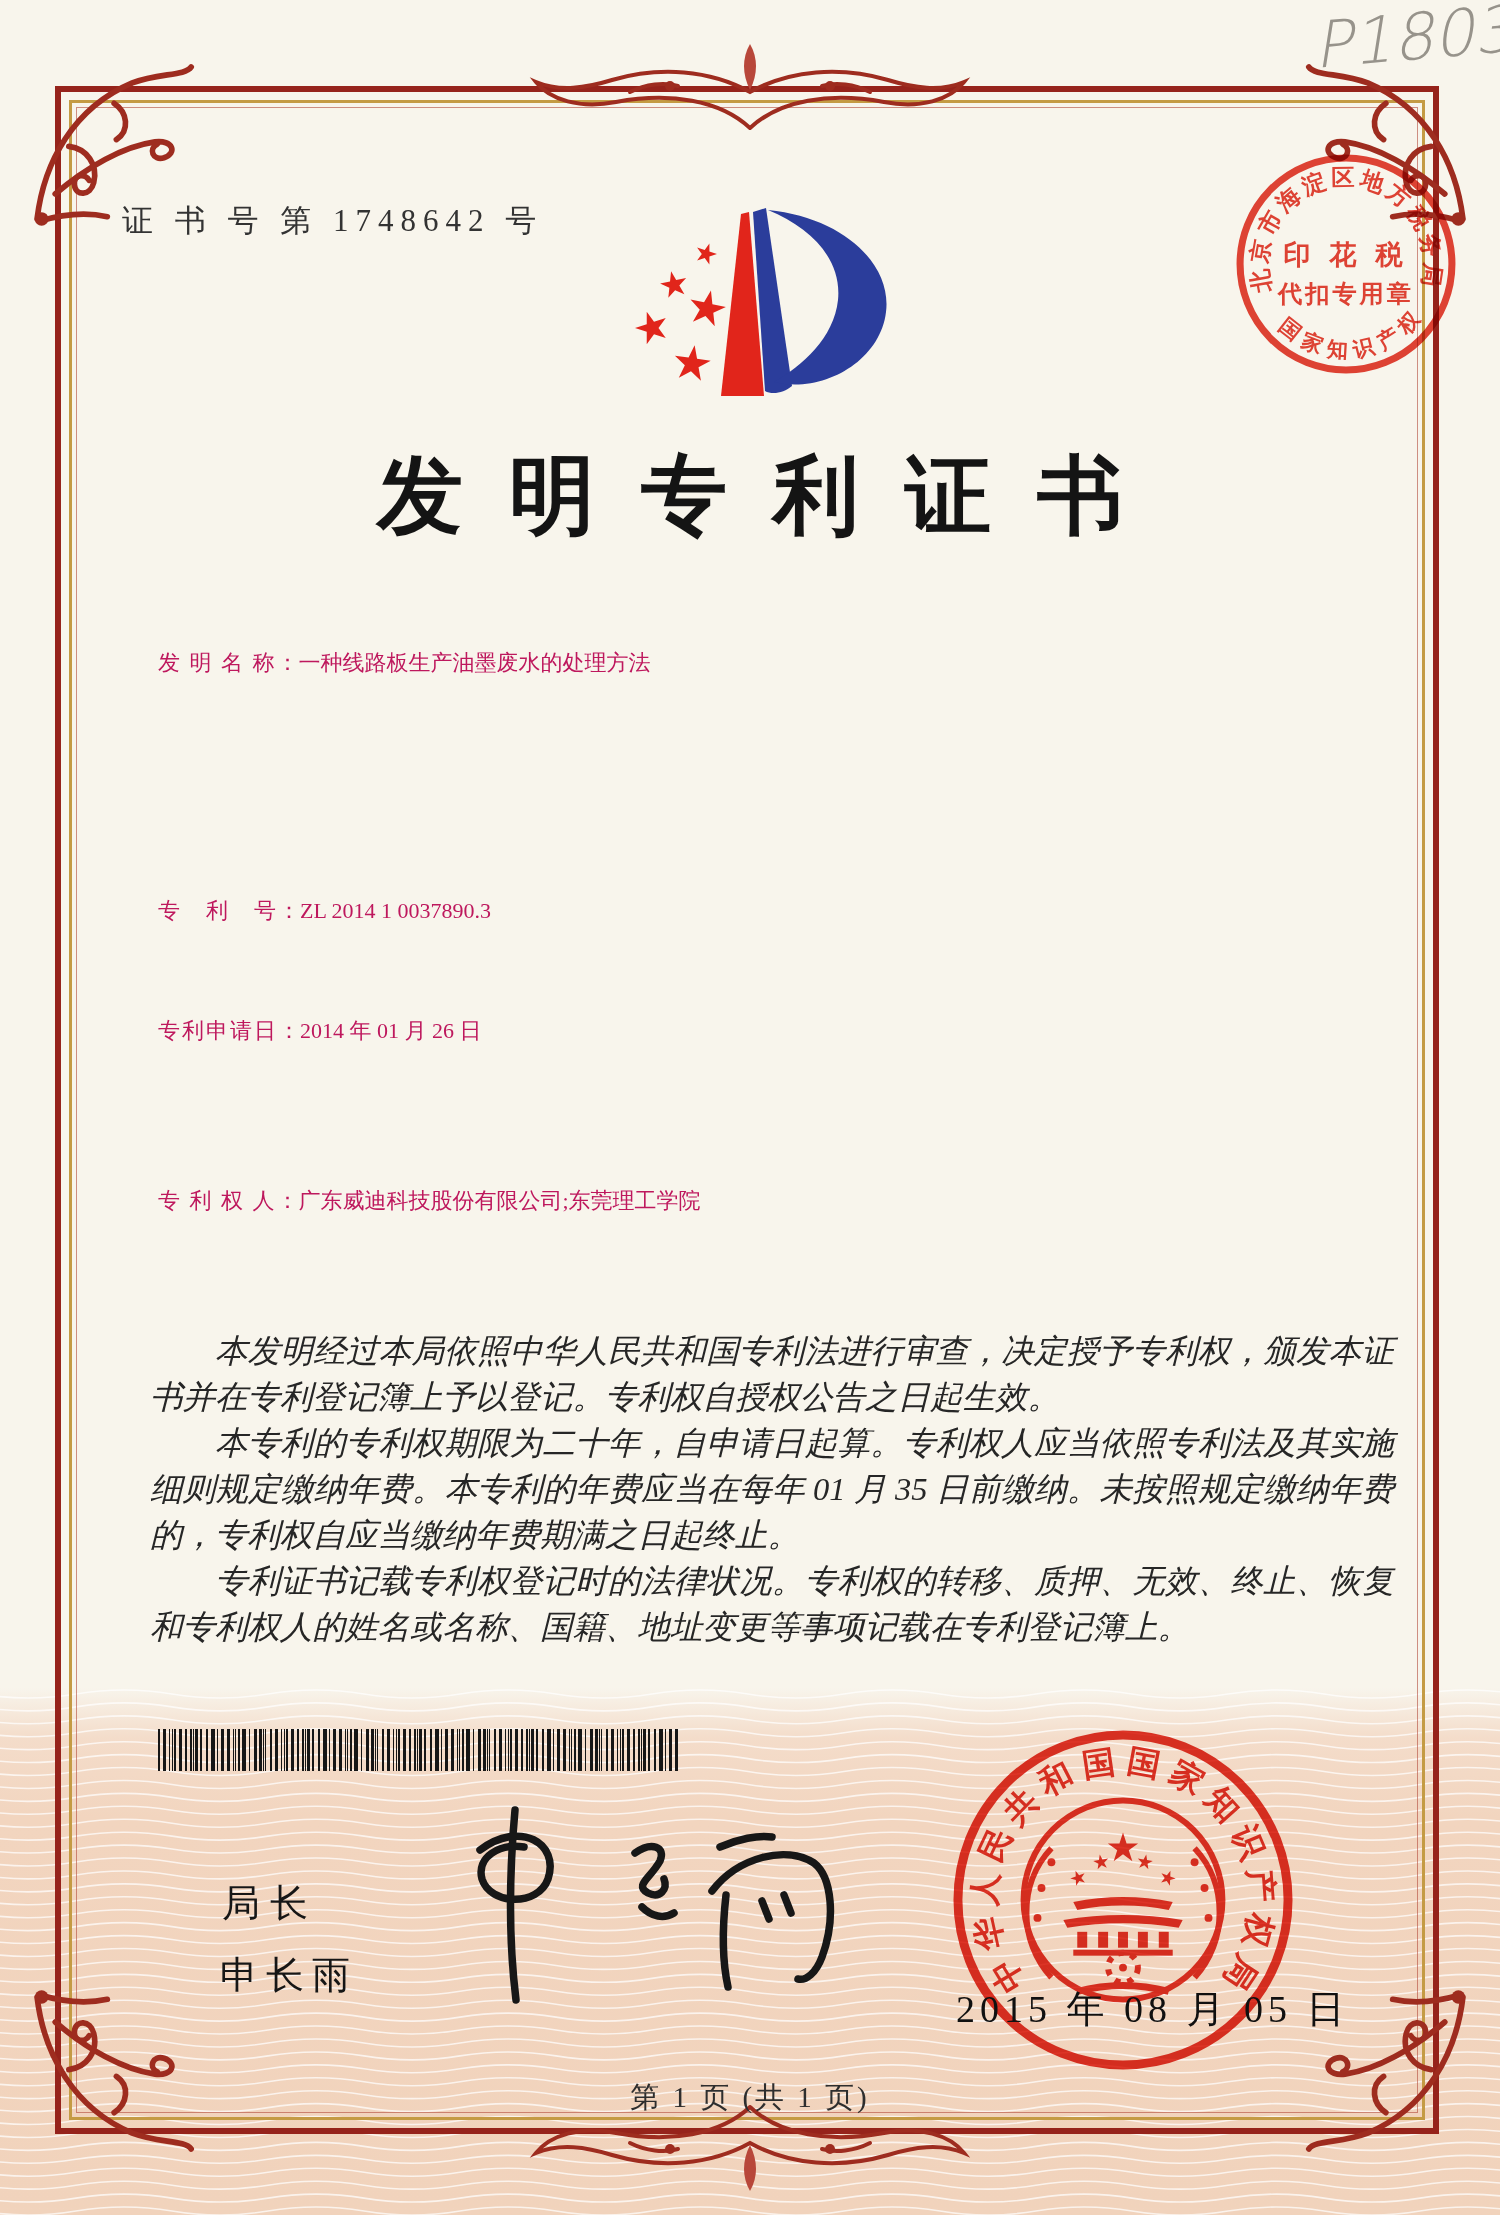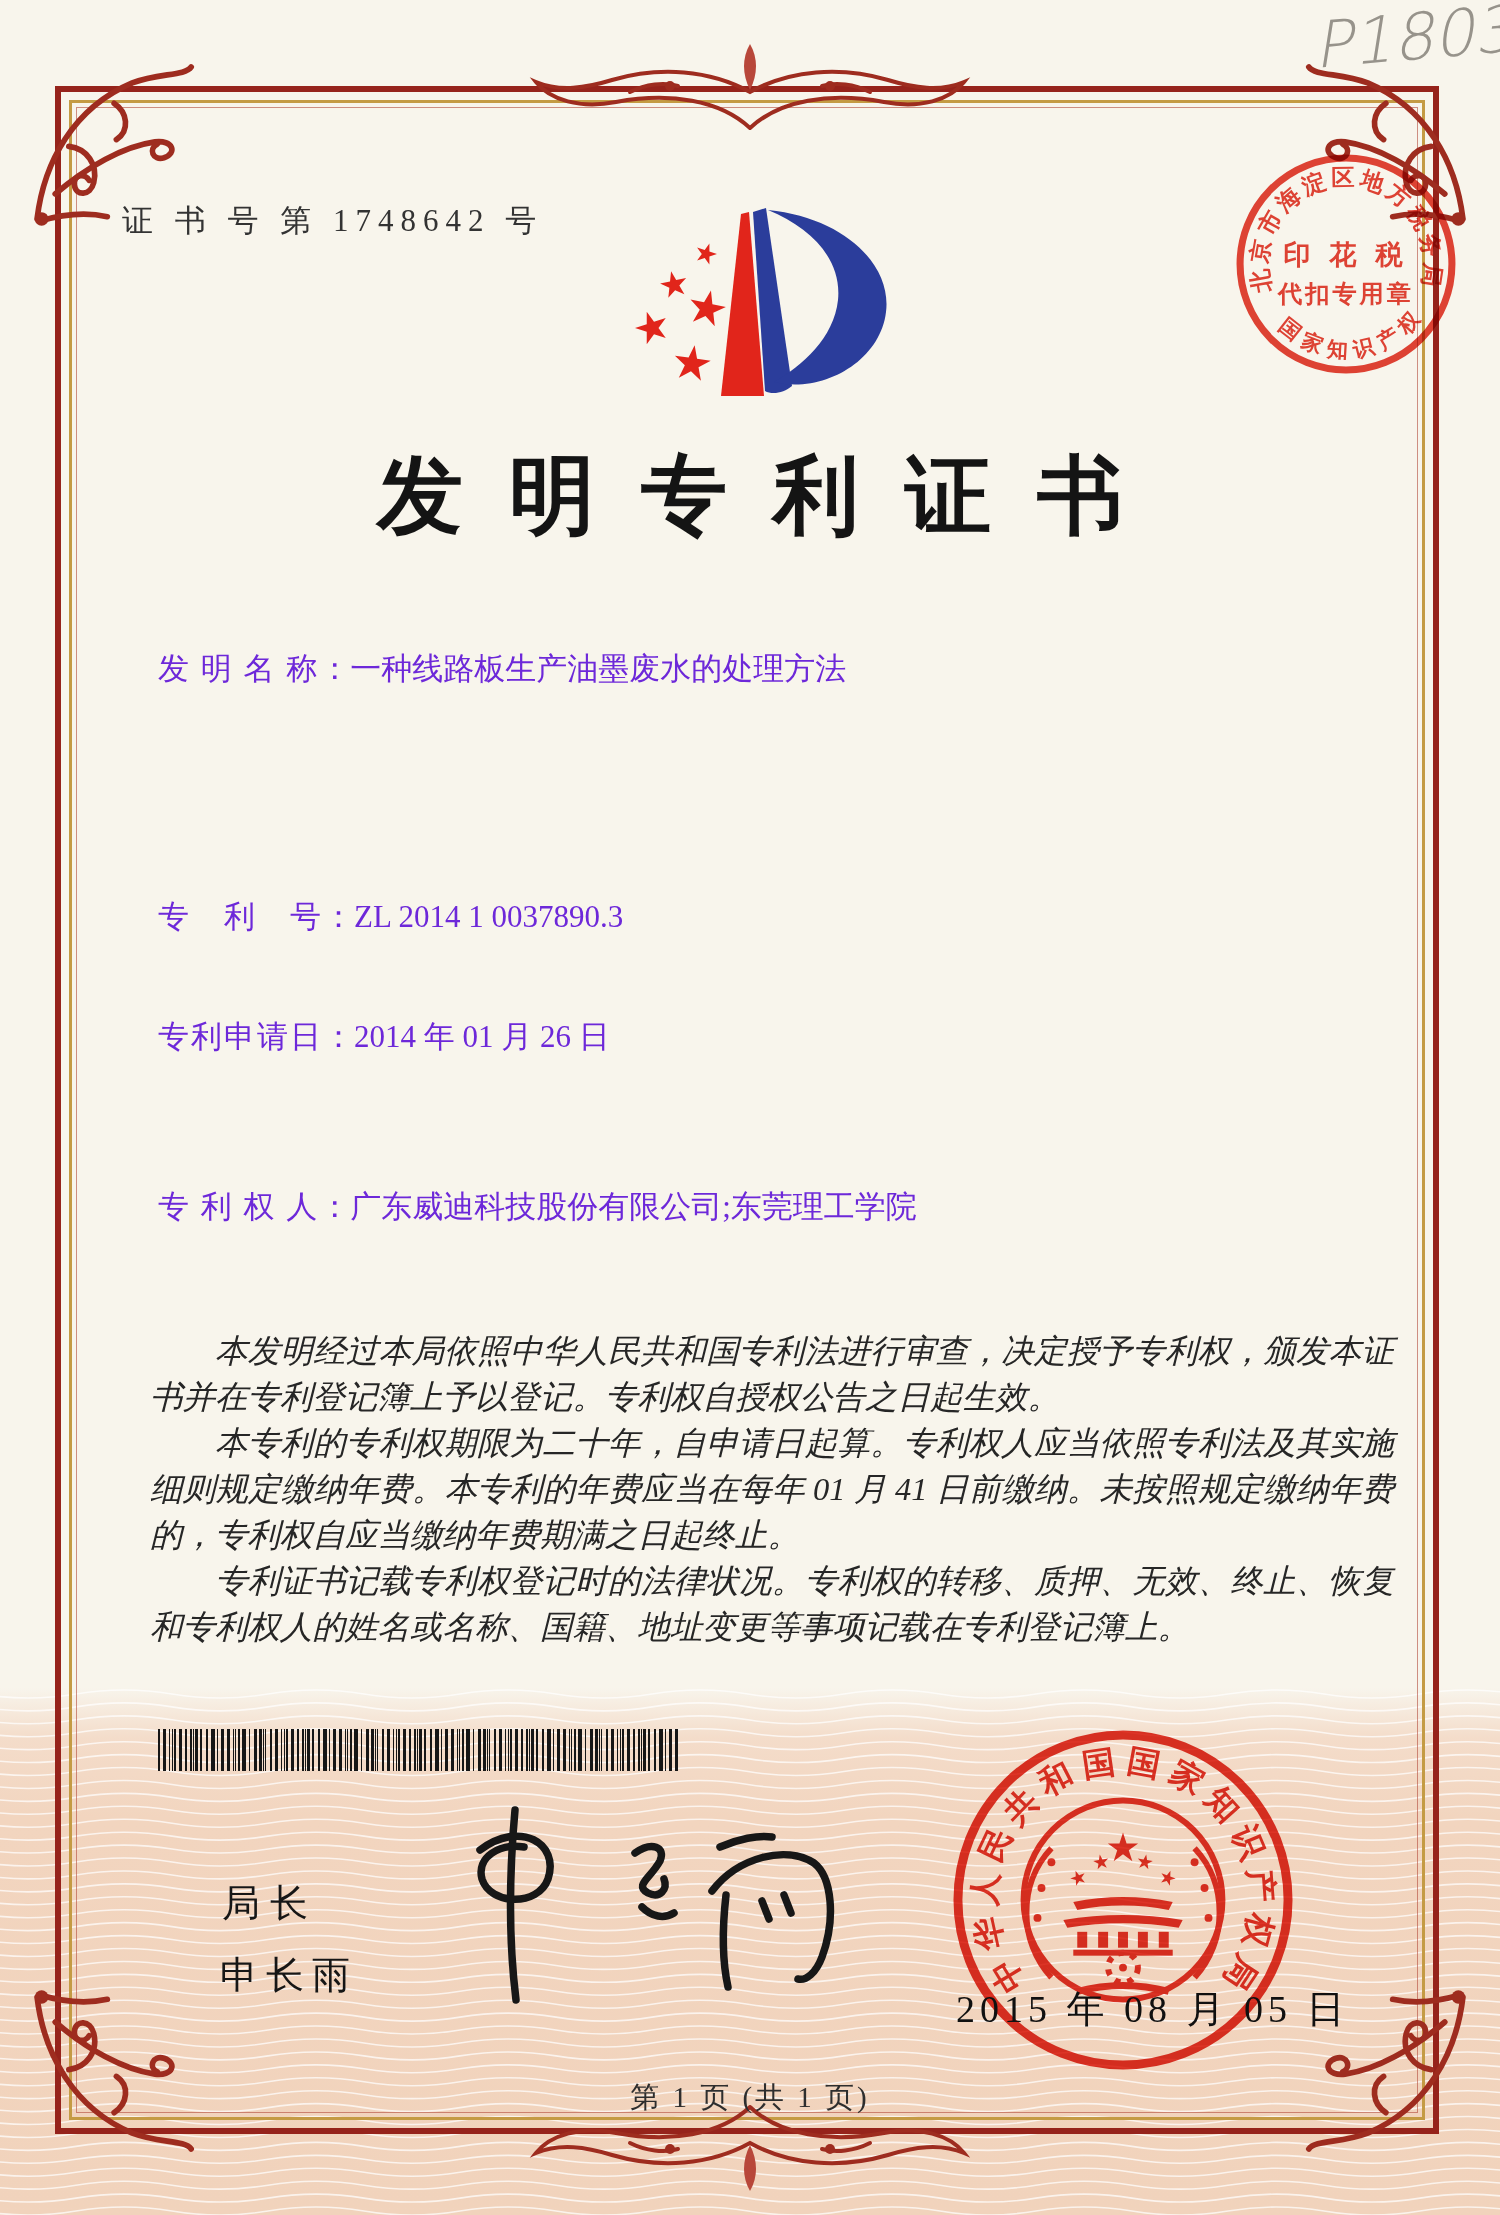--- a/index.html
+++ b/index.html
@@ -14,21 +14,21 @@
   .frame-gold{position:absolute;left:69px;top:100px;width:1356px;height:2020px;border:3px solid #c49b44;box-sizing:border-box;}
   .frame-thin{position:absolute;left:76px;top:107px;width:1342px;height:2006px;border:1px solid #b2493b;box-sizing:border-box;opacity:.6;}
   .orn{position:absolute;left:0;top:0;width:1500px;height:2215px;pointer-events:none;}
   
   .cert-no{position:absolute;left:122px;top:200px;font-size:31px;letter-spacing:7px;color:#333;white-space:nowrap;font-family:Liberation Serif, serif;}
   .hand-note{position:absolute;left:1318px;top:-2px;font-size:64px;color:#97938b;
              transform:rotate(-5deg) skewX(-14deg);font-family:"DejaVu Sans",sans-serif;font-weight:300;}
   .logo{position:absolute;left:588px;top:190px;width:336px;height:236px;}
   .title{position:absolute;left:0;top:438px;width:100%;text-align:center;font-size:86px;font-weight:700;
          letter-spacing:46px;text-indent:46px;color:#141414;white-space:nowrap;}
-  .field{position:absolute;left:158px;white-space:nowrap;font-size:31px;color:#6d28d9;}
+  .field{position:absolute;left:158px;white-space:nowrap;font-size:22px;color:#be185d;}
   .f-label{letter-spacing:2px;}
   .paragraphs{position:absolute;left:150px;top:1328px;width:1244px;font-size:32.5px;line-height:46px;
               text-align:justify;color:#262626;font-style:italic;}
   .paragraphs p{margin:0;text-indent:2em;}
   .barcode{position:absolute;left:158px;top:1729px;width:520px;height:42px;
     background-image:
       repeating-linear-gradient(90deg,#161616 0 2px,rgba(0,0,0,0) 2px 5px,#161616 5px 8px,rgba(0,0,0,0) 8px 11px,#161616 11px 12px,rgba(0,0,0,0) 12px 16px),
       repeating-linear-gradient(90deg,#161616 0 1px,rgba(0,0,0,0) 1px 7px);}
   .chief-title{position:absolute;left:222px;top:1878px;font-size:38px;letter-spacing:10px;color:#161616;}
   .chief-name{position:absolute;left:220px;top:1950px;font-size:38px;letter-spacing:8px;color:#161616;}
@@ -178,21 +178,21 @@
   </div>
   <div class="field" style="top:1016px">
     <span class="f-label">专利申请日</span><span>：</span><span class="f-value">2014 年 01 月 26 日</span>
   </div>
   <div class="field" style="top:1186px">
     <span class="f-label">专 利 权 人</span><span>：</span><span class="f-value">广东威迪科技股份有限公司;东莞理工学院</span>
   </div>
 
   <div class="paragraphs">
     <p>本发明经过本局依照中华人民共和国专利法进行审查，决定授予专利权，颁发本证书并在专利登记簿上予以登记。专利权自授权公告之日起生效。</p>
-    <p>本专利的专利权期限为二十年，自申请日起算。专利权人应当依照专利法及其实施细则规定缴纳年费。本专利的年费应当在每年 01 月 41 日前缴纳。未按照规定缴纳年费的，专利权自应当缴纳年费期满之日起终止。</p>
+    <p>本专利的专利权期限为二十年，自申请日起算。专利权人应当依照专利法及其实施细则规定缴纳年费。本专利的年费应当在每年 01 月 35 日前缴纳。未按照规定缴纳年费的，专利权自应当缴纳年费期满之日起终止。</p>
     <p>专利证书记载专利权登记时的法律状况。专利权的转移、质押、无效、终止、恢复和专利权人的姓名或名称、国籍、地址变更等事项记载在专利登记簿上。</p>
   </div>
 
   <div class="barcode"></div>
 
   <div class="chief-title">局长</div>
   <div class="chief-name">申长雨</div>
 
   <svg class="sign-svg" viewBox="0 0 440 230">
     <g fill="none" stroke="#171717" stroke-width="7.5" stroke-linecap="round">

